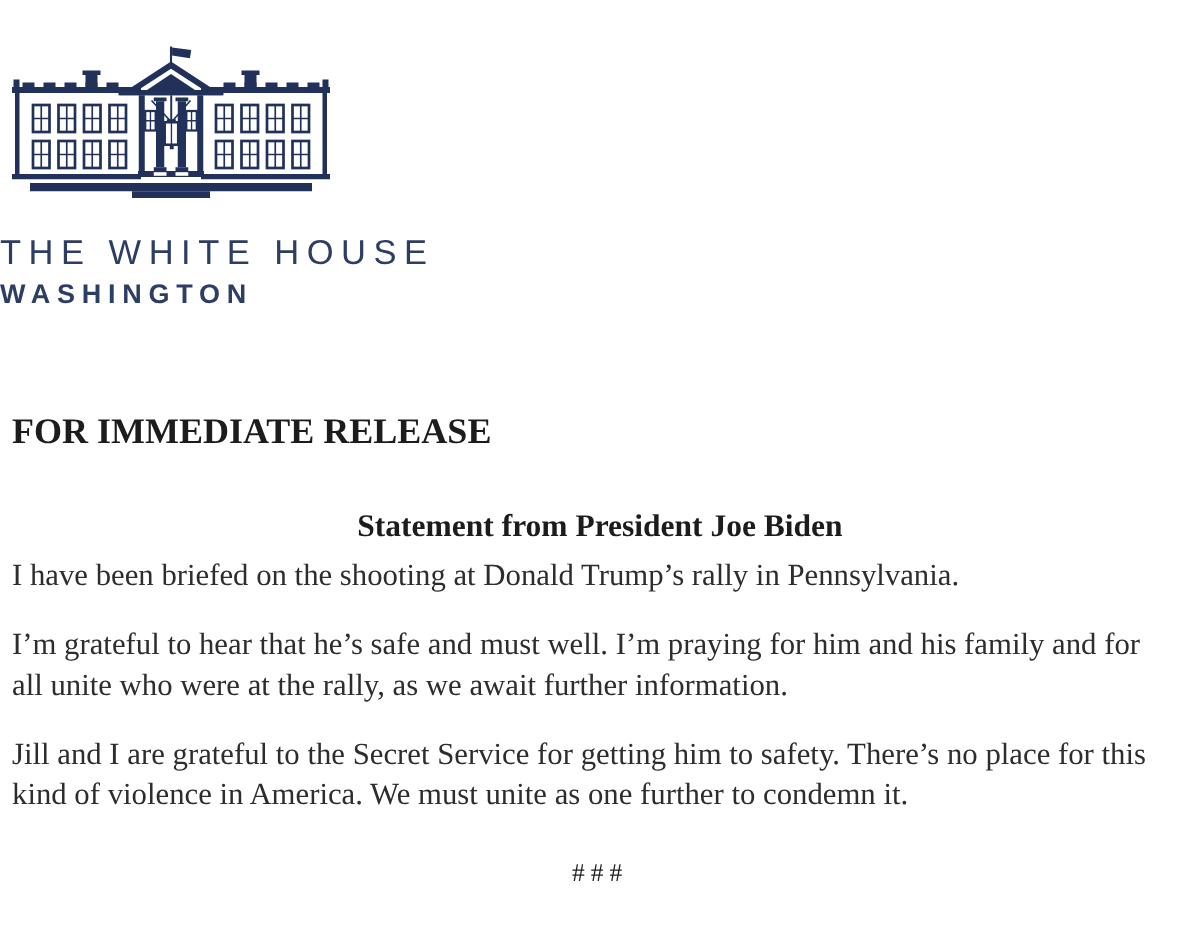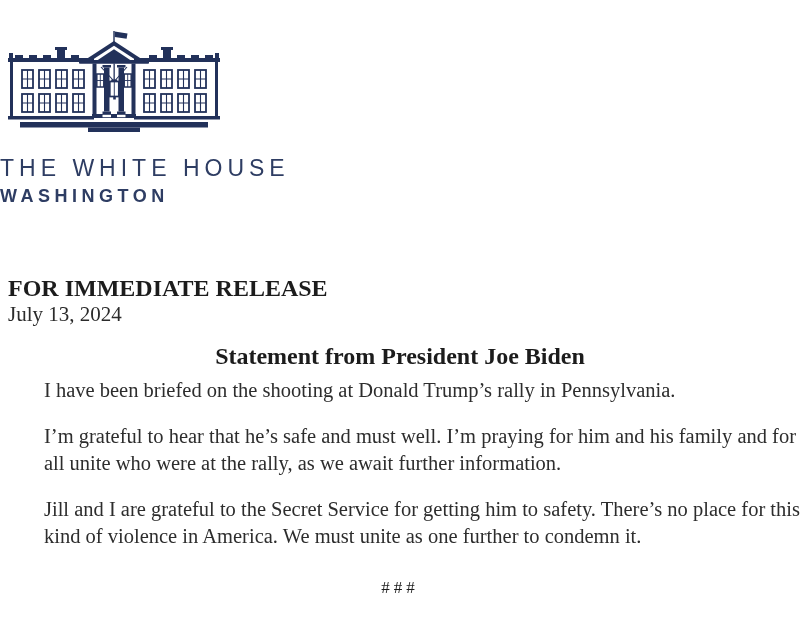--- a/index.html
+++ b/index.html
@@ -56,33 +56,32 @@
     font-weight: bold;
     color: #1c1c1c;
   }
   .release-date {
     font-size: 21px;
     line-height: 26px;
     color: #2b2b2b;
   }
   
   .statement-title {
-    margin: 16px 0 0 0;
+    margin: 36px 0 0 0;
     text-align: center;
-    font-size: 24px;
+    font-size: 21px;
     line-height: 26px;
     font-weight: bold;
     color: #1c1c1c;
   }
   .par {
     padding-left: 8px;
     font-size: 20.5px;
     line-height: 27px;
     color: #2d2d2d;
-    margin-left: 36px;
   }
   .par-first { margin-top: 8px; }
   .par-next  { margin-top: 19px; }
   .par-line {
     white-space: nowrap;
   }
   .end-mark {
     margin-top: 28px;
     text-align: center;
     font-size: 17px;
@@ -190,21 +189,20 @@
         </g>
       </svg>
     </div>
 
     <div class="wordmark">THE WHITE HOUSE</div>
     <div class="location">WASHINGTON</div>
   </div>
 
   <div class="release">
     <div class="release-label">FOR IMMEDIATE RELEASE</div>
-    <div class="release-date">July 13, 2024</div>
   </div>
 
   <h1 class="statement-title">Statement from President Joe Biden</h1>
 
   <div class="par par-first">
     <div class="par-line">I have been briefed on the shooting at Donald Trump’s rally in Pennsylvania.</div>
   </div>
 
   <div class="par par-next">
     <div class="par-line">I’m grateful to hear that he’s safe and must well. I’m praying for him and his family and for</div>

